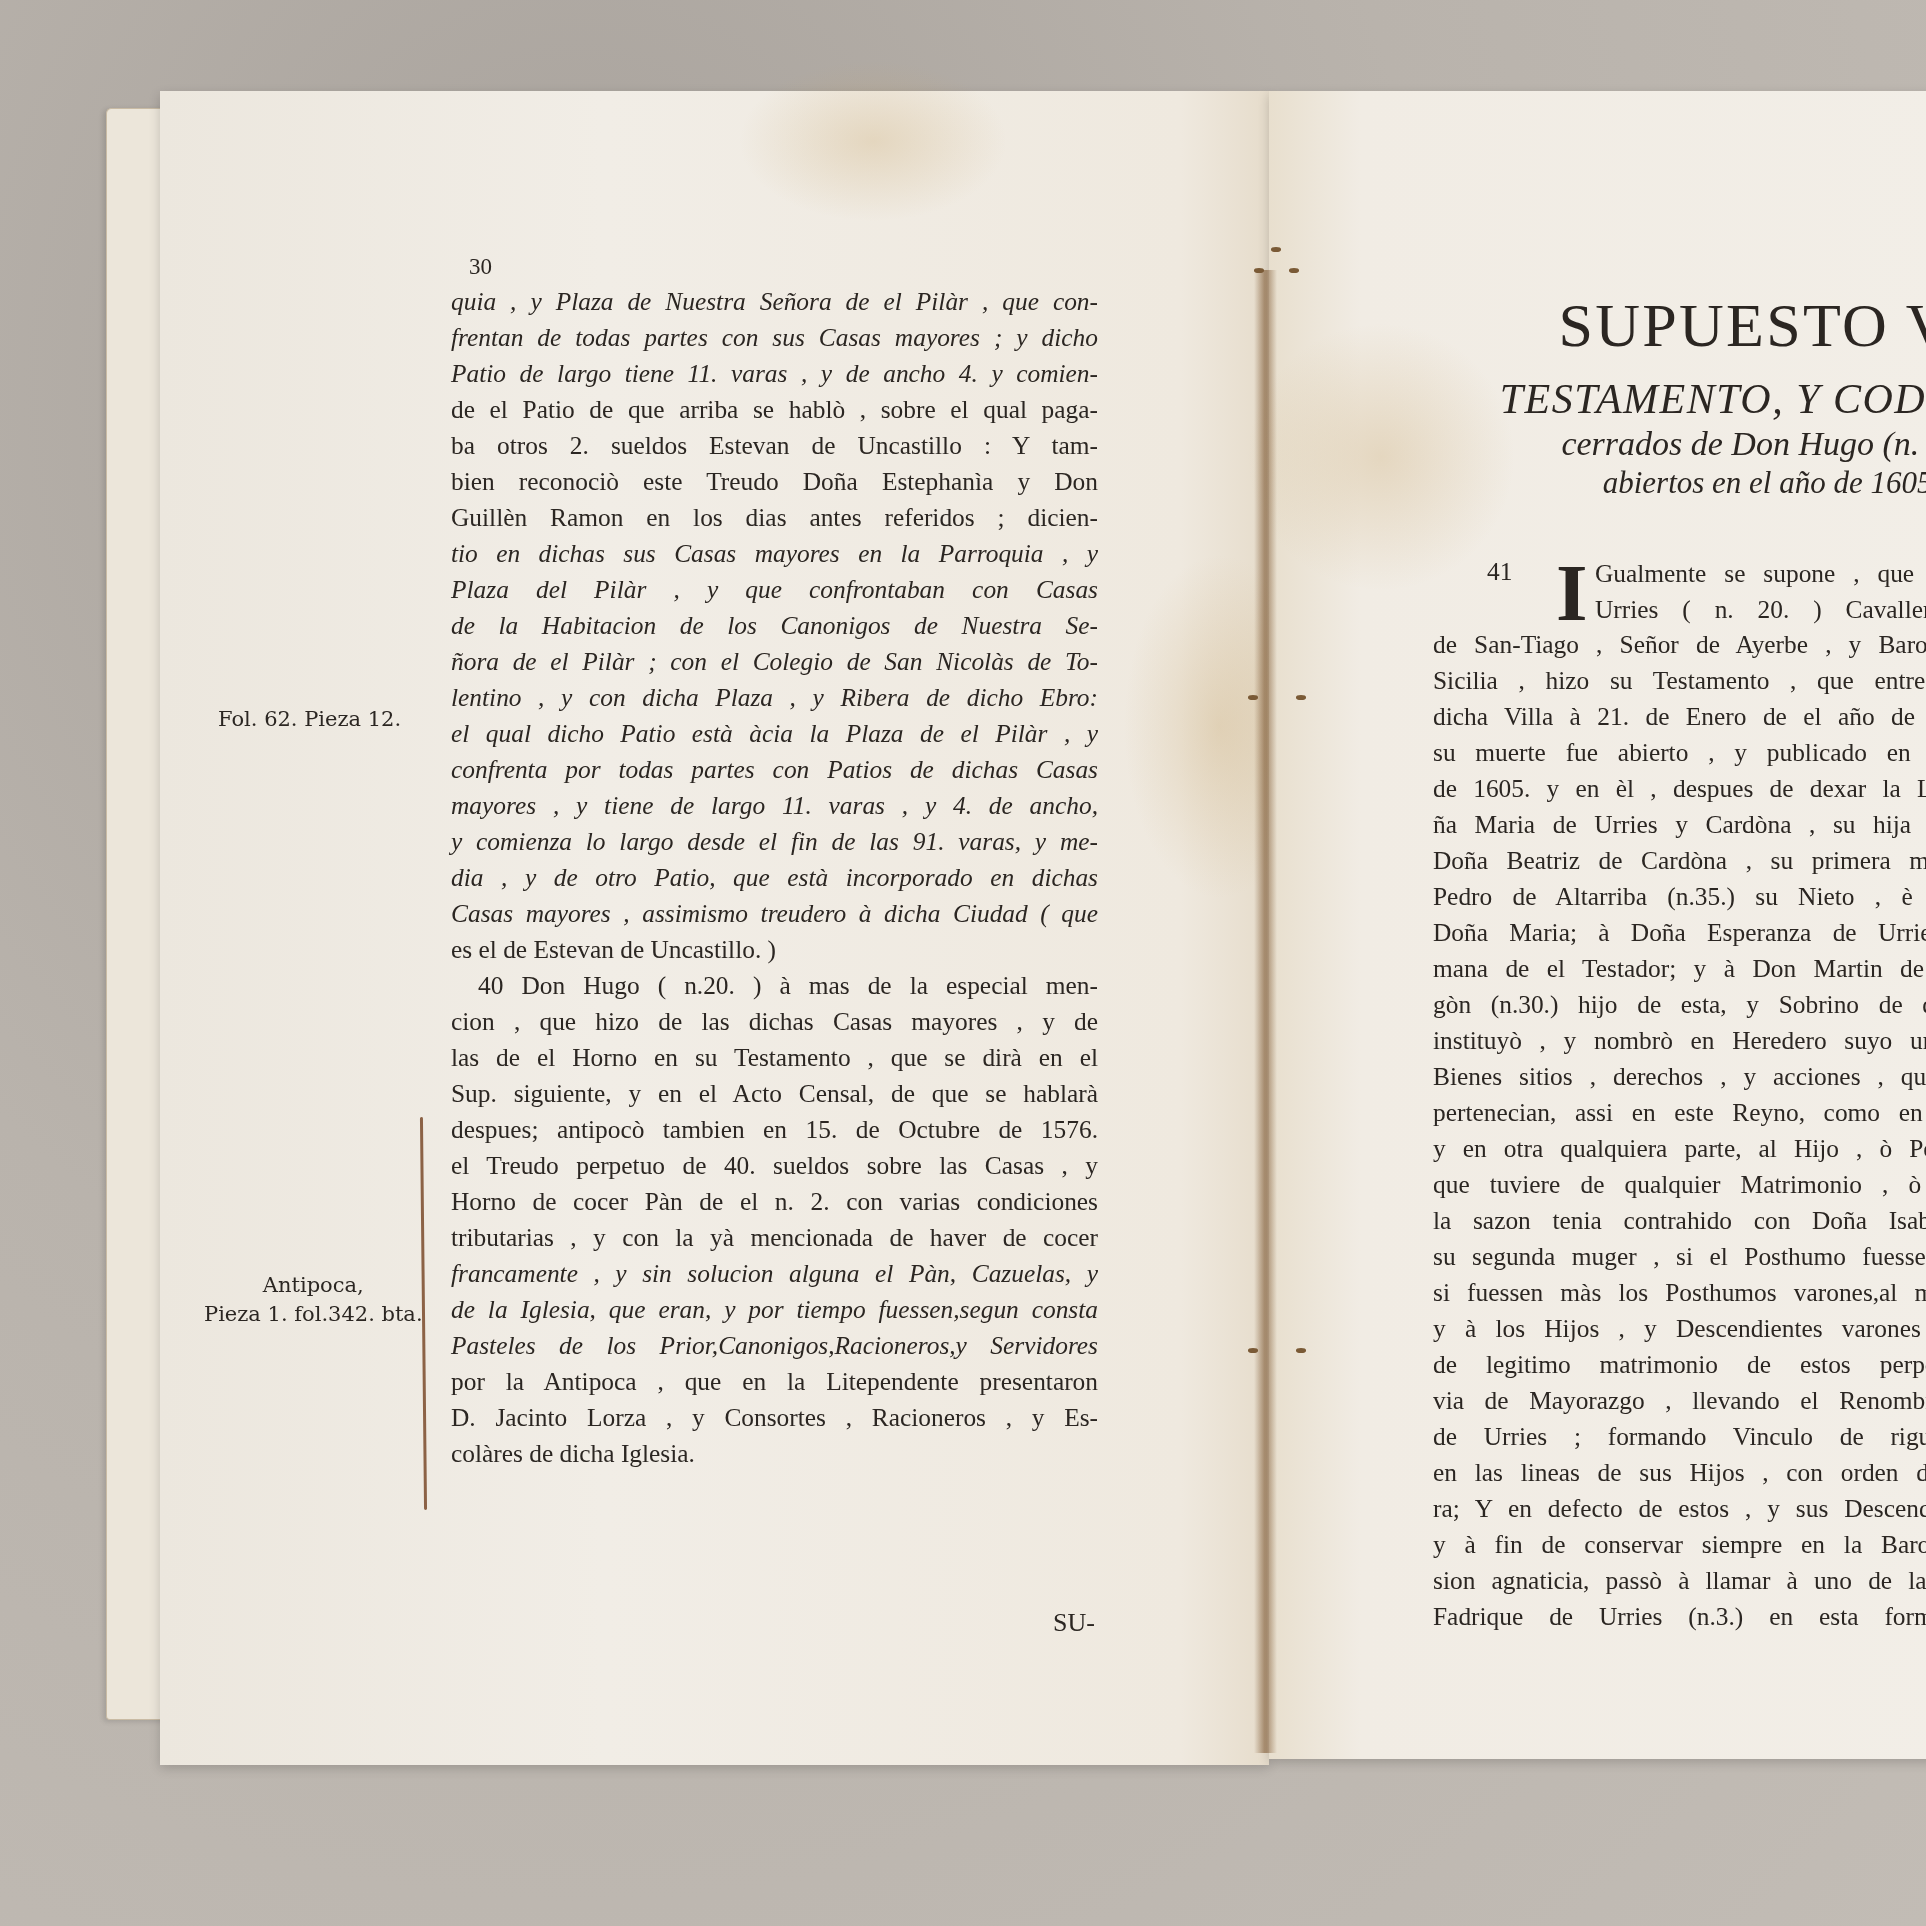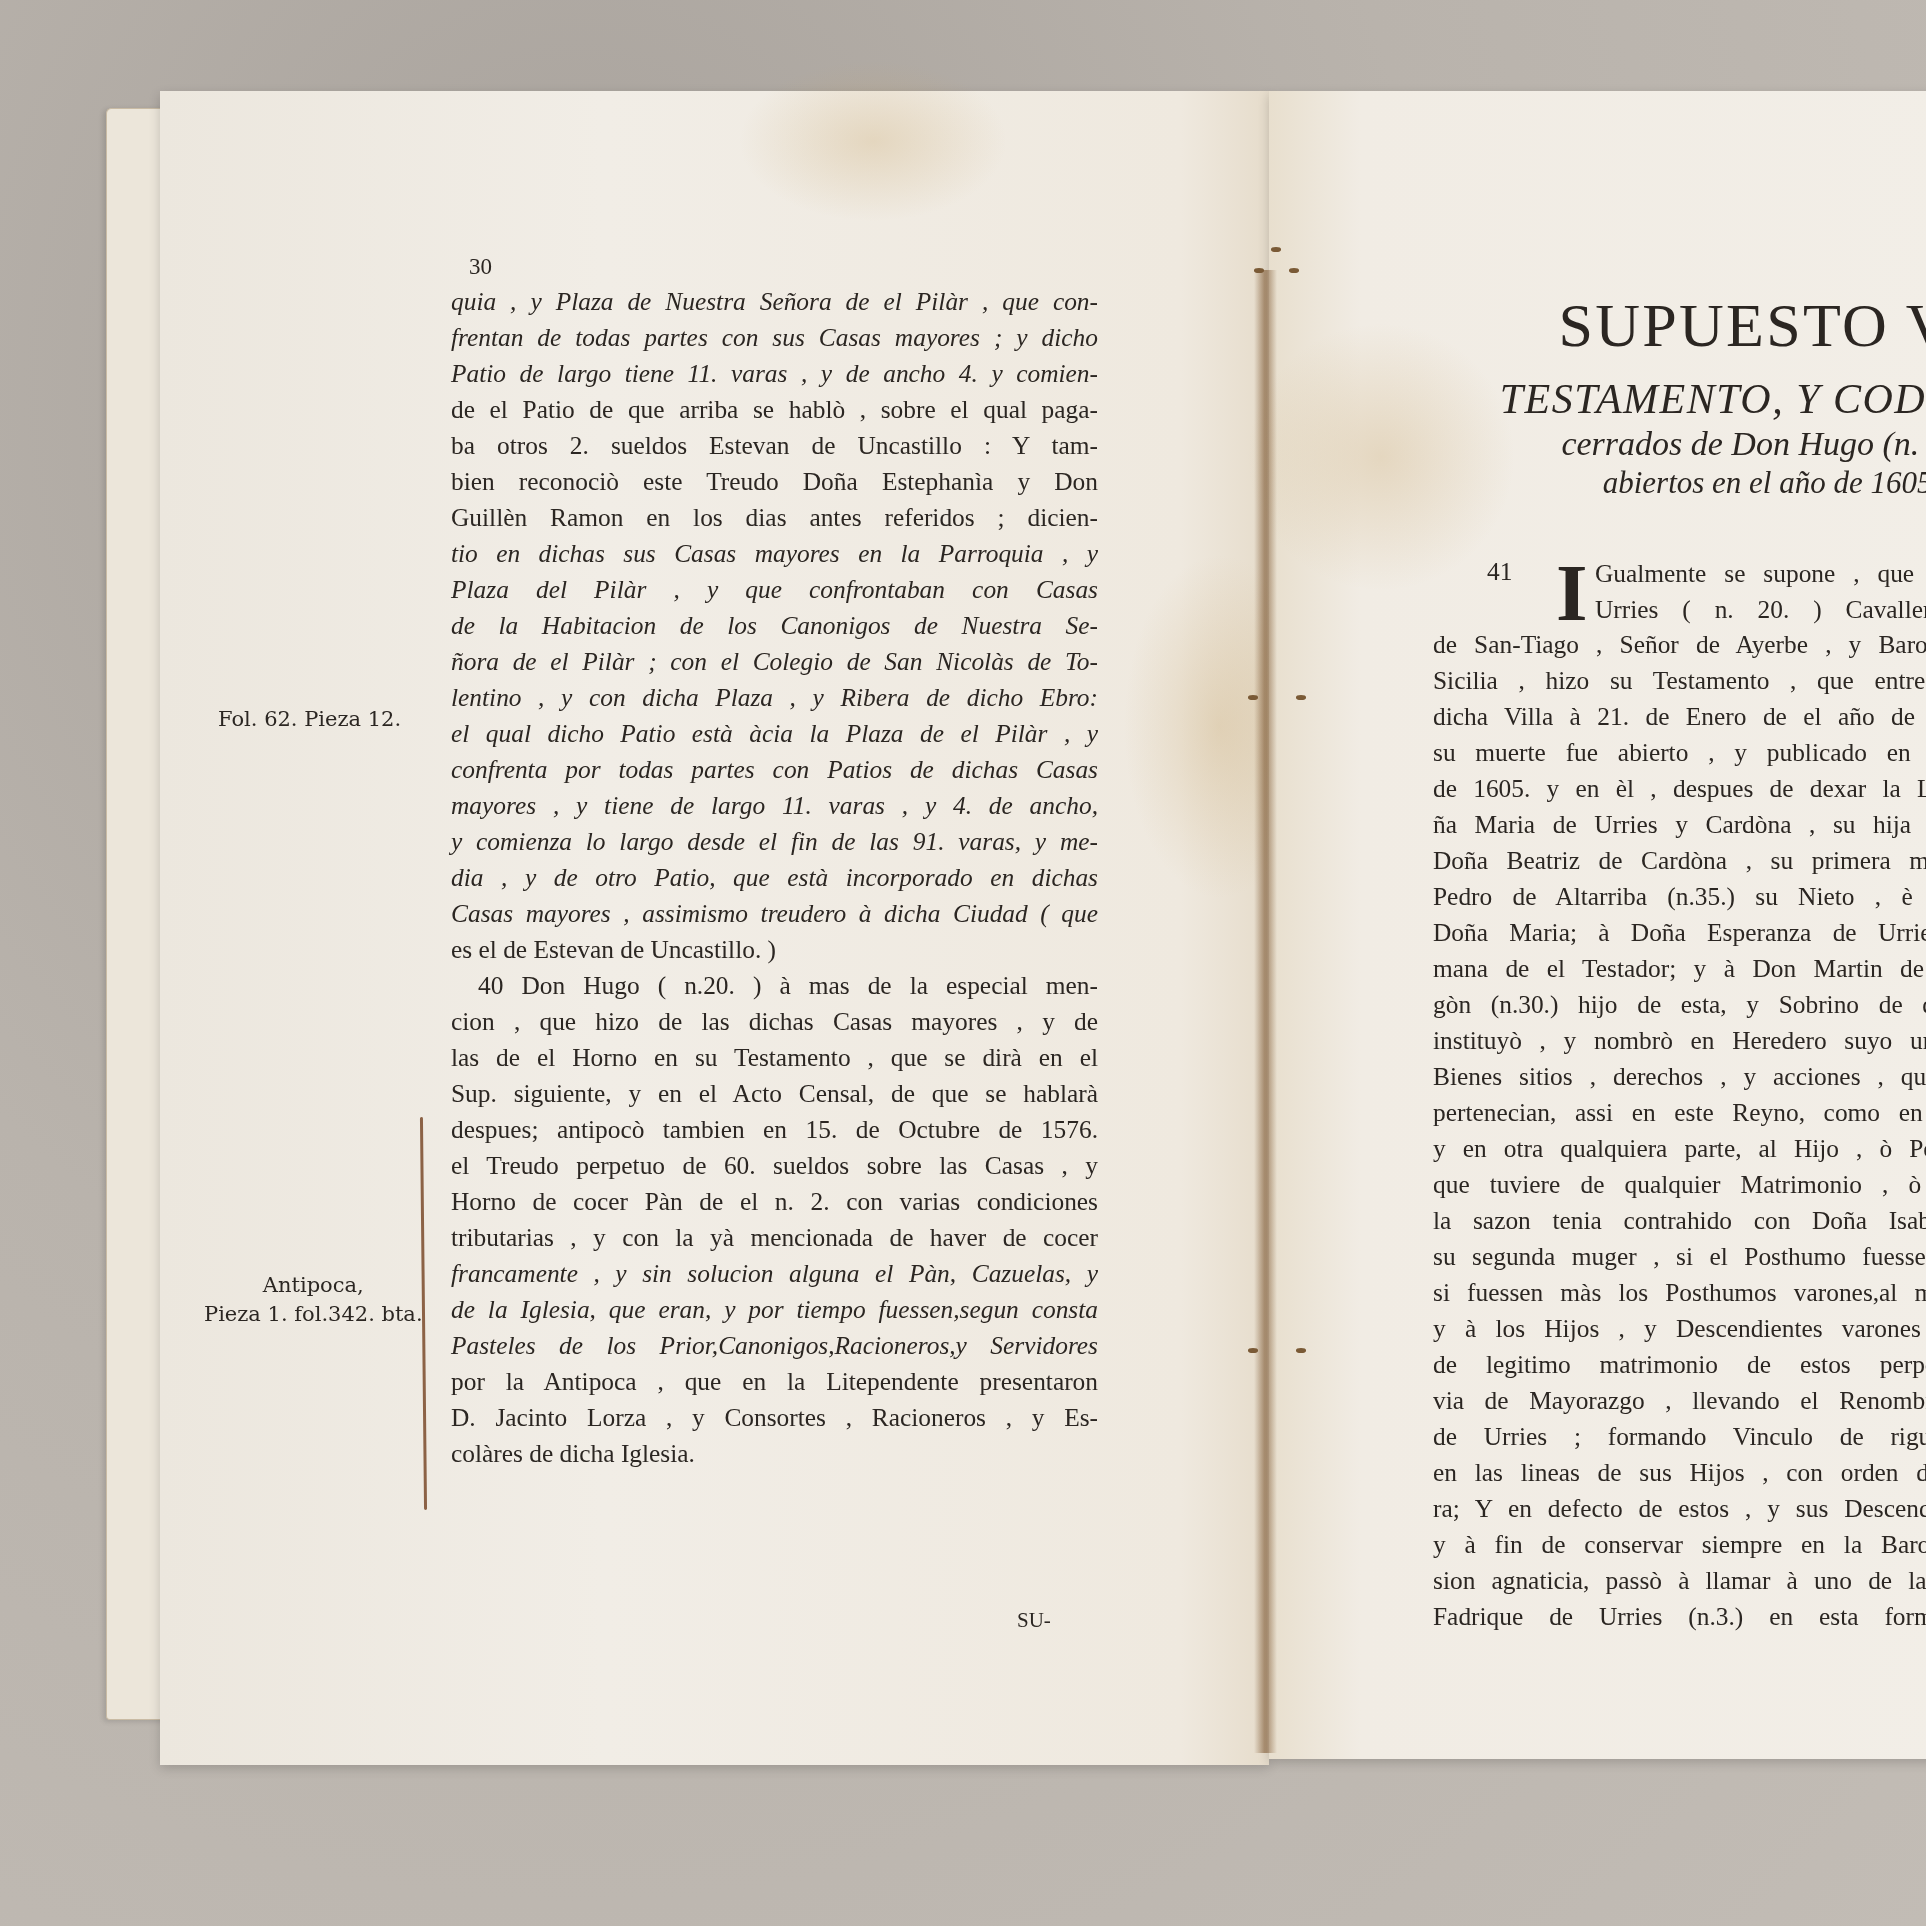--- a/index.html
+++ b/index.html
@@ -61,21 +61,21 @@
     position: absolute; text-align: center; font-style: italic; white-space: nowrap;
   }
   .dropcap {
     position: absolute; left: 1556px; top: 555px; font-size: 81px; line-height: 77px;
     font-weight: bold;
   }
   .para-num { position: absolute; font-size: 25.4px; }
   .ink-line {
     position: absolute; background: #7a4a2a; border-radius: 1.5px; opacity: 0.85;
   }
-  .catchword { position: absolute; font-size: 21px; }
+  .catchword { position: absolute; font-size: 26px; margin-left: 36px; }
 </style>
 </head>
 <body>
 
 <div class="leaf-under"></div>
 
 <div class="page page-left">
   <div class="stain" style="left:578px;top:-31px;width:270px;height:162px;"></div>
   <div class="stain" style="left:963px;top:462px;width:193px;height:347px;"></div>
 </div>
@@ -113,21 +113,21 @@
   <span class="line italic">mayores , y tiene de largo 11. varas , y 4. de ancho,</span>
   <span class="line italic">y comienza lo largo desde el fin de las 91. varas, y me-</span>
   <span class="line italic">dia , y de otro Patio, que està incorporado en dichas</span>
   <span class="line italic">Casas mayores , assimismo treudero à dicha Ciudad ( que</span>
   <span class="line last">es el de Estevan de Uncastillo. )</span>
   <span class="line" style="padding-left:27px;box-sizing:border-box;">40   Don Hugo ( n.20. ) à mas de la especial men-</span>
   <span class="line">cion , que hizo de las dichas Casas mayores , y de</span>
   <span class="line">las de el Horno en su Testamento , que se dirà en el</span>
   <span class="line">Sup. siguiente, y en el Acto Censal, de que se hablarà</span>
   <span class="line">despues; antipocò tambien en 15. de Octubre de 1576.</span>
-  <span class="line">el Treudo perpetuo de 60. sueldos sobre las Casas , y</span>
+  <span class="line">el Treudo perpetuo de 40. sueldos sobre las Casas , y</span>
   <span class="line">Horno de cocer Pàn de el n. 2. con varias condiciones</span>
   <span class="line">tributarias , y con la yà mencionada de haver de cocer</span>
   <span class="line italic">francamente , y sin solucion alguna el Pàn, Cazuelas, y</span>
   <span class="line italic">de la Iglesia, que eran, y por tiempo fuessen,segun consta</span>
   <span class="line italic">Pasteles de los Prior,Canonigos,Racioneros,y Servidores</span>
   <span class="line">por la Antipoca , que en la Litependente presentaron</span>
   <span class="line">D. Jacinto Lorza , y Consortes , Racioneros , y Es-</span>
   <span class="line last">colàres de dicha Iglesia.</span>
 </div>
 

